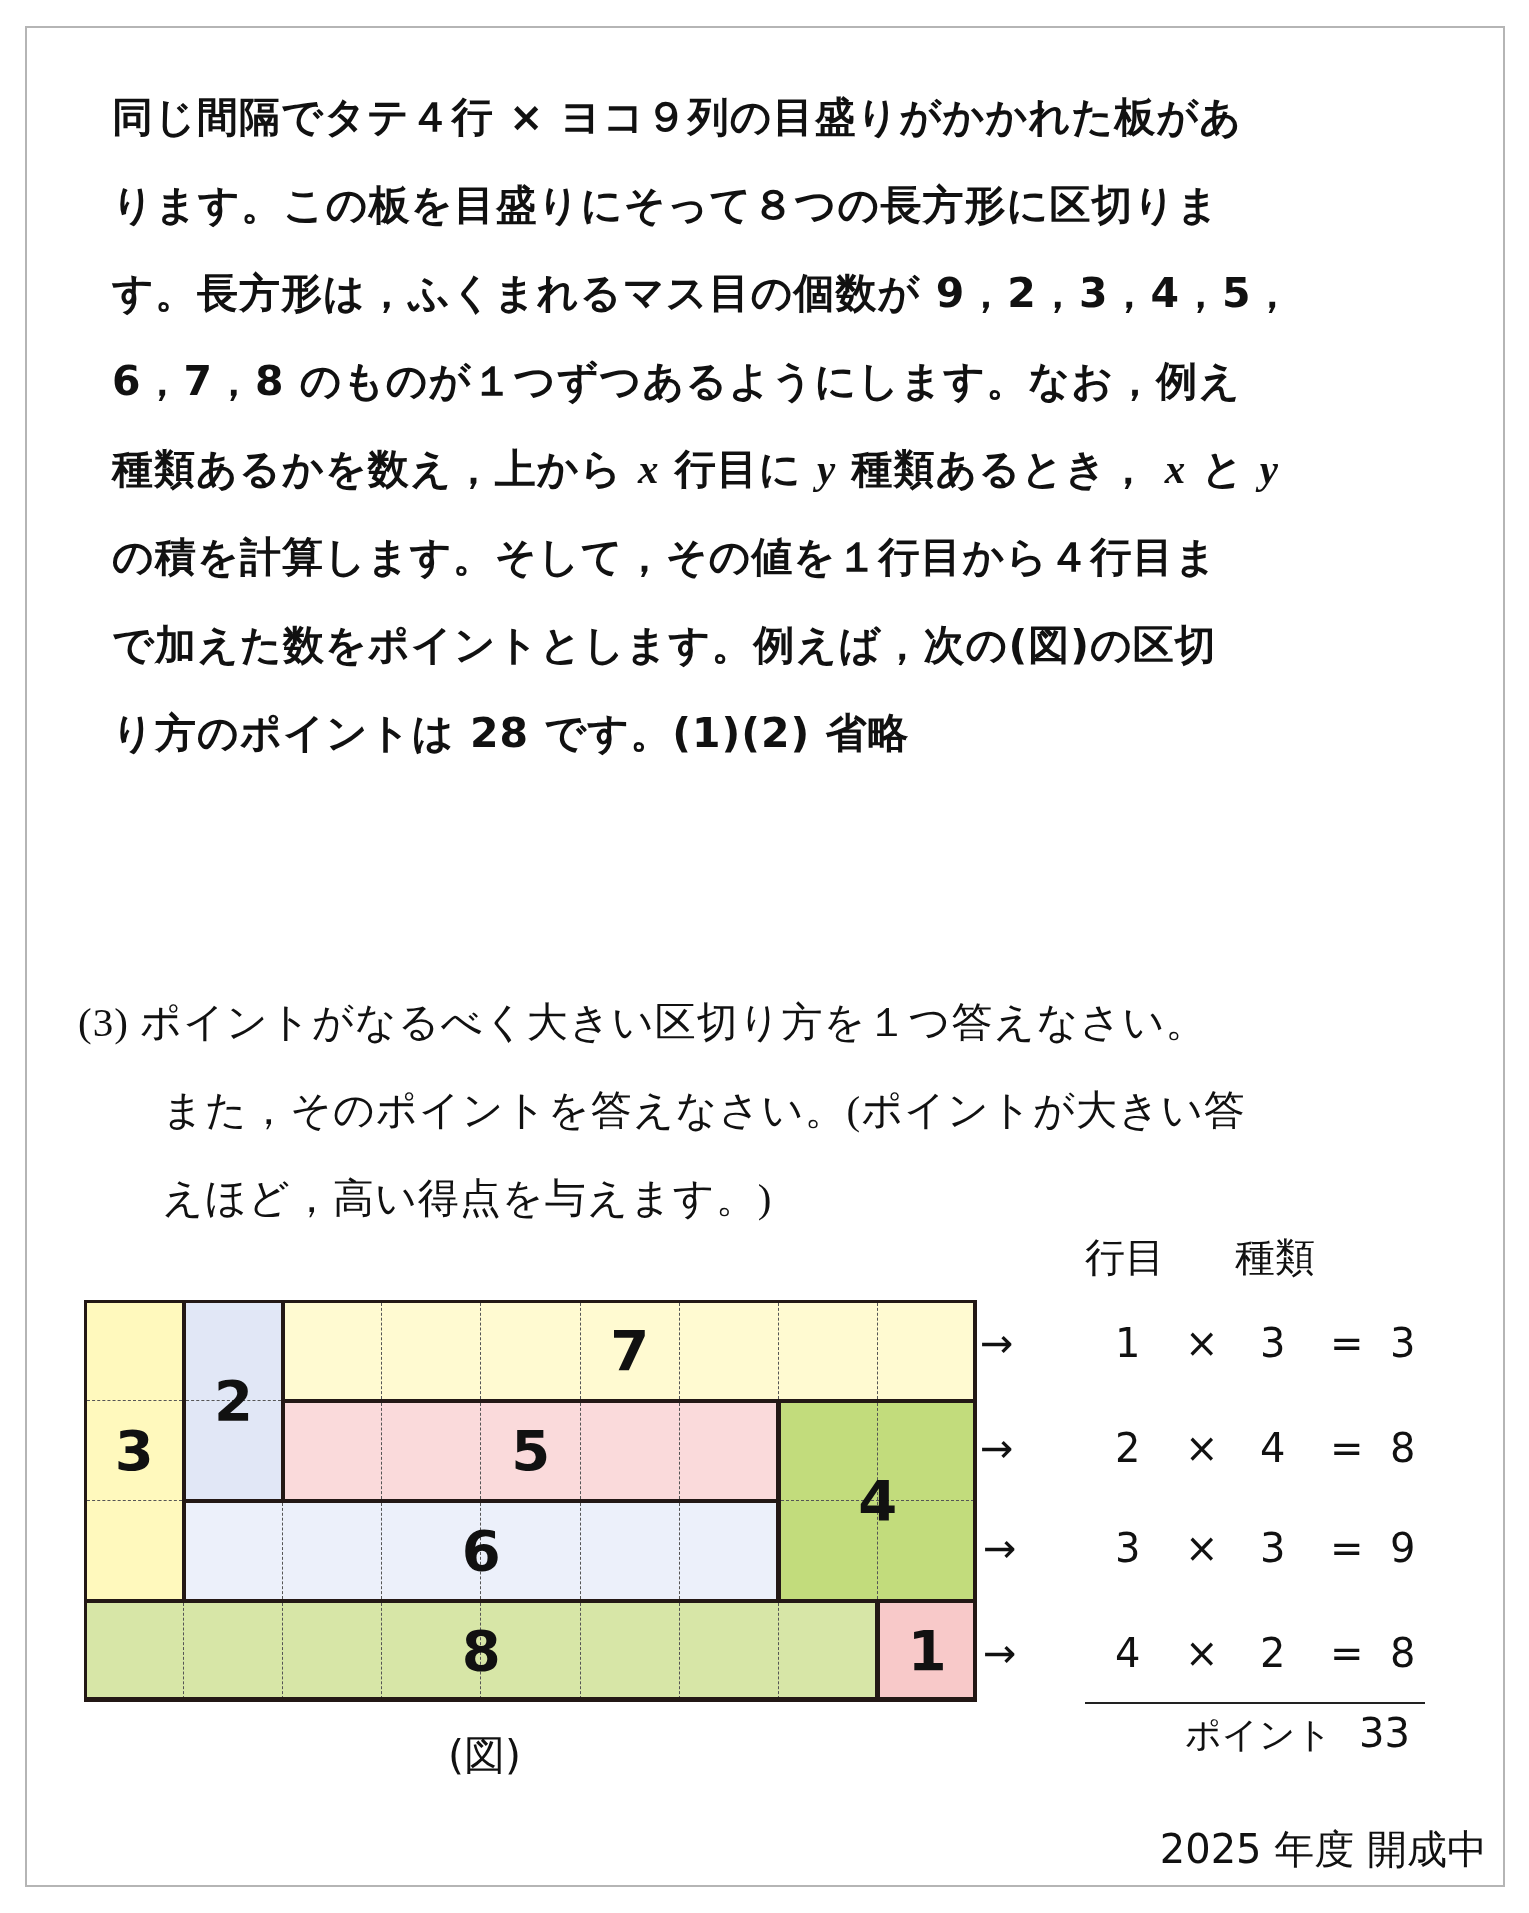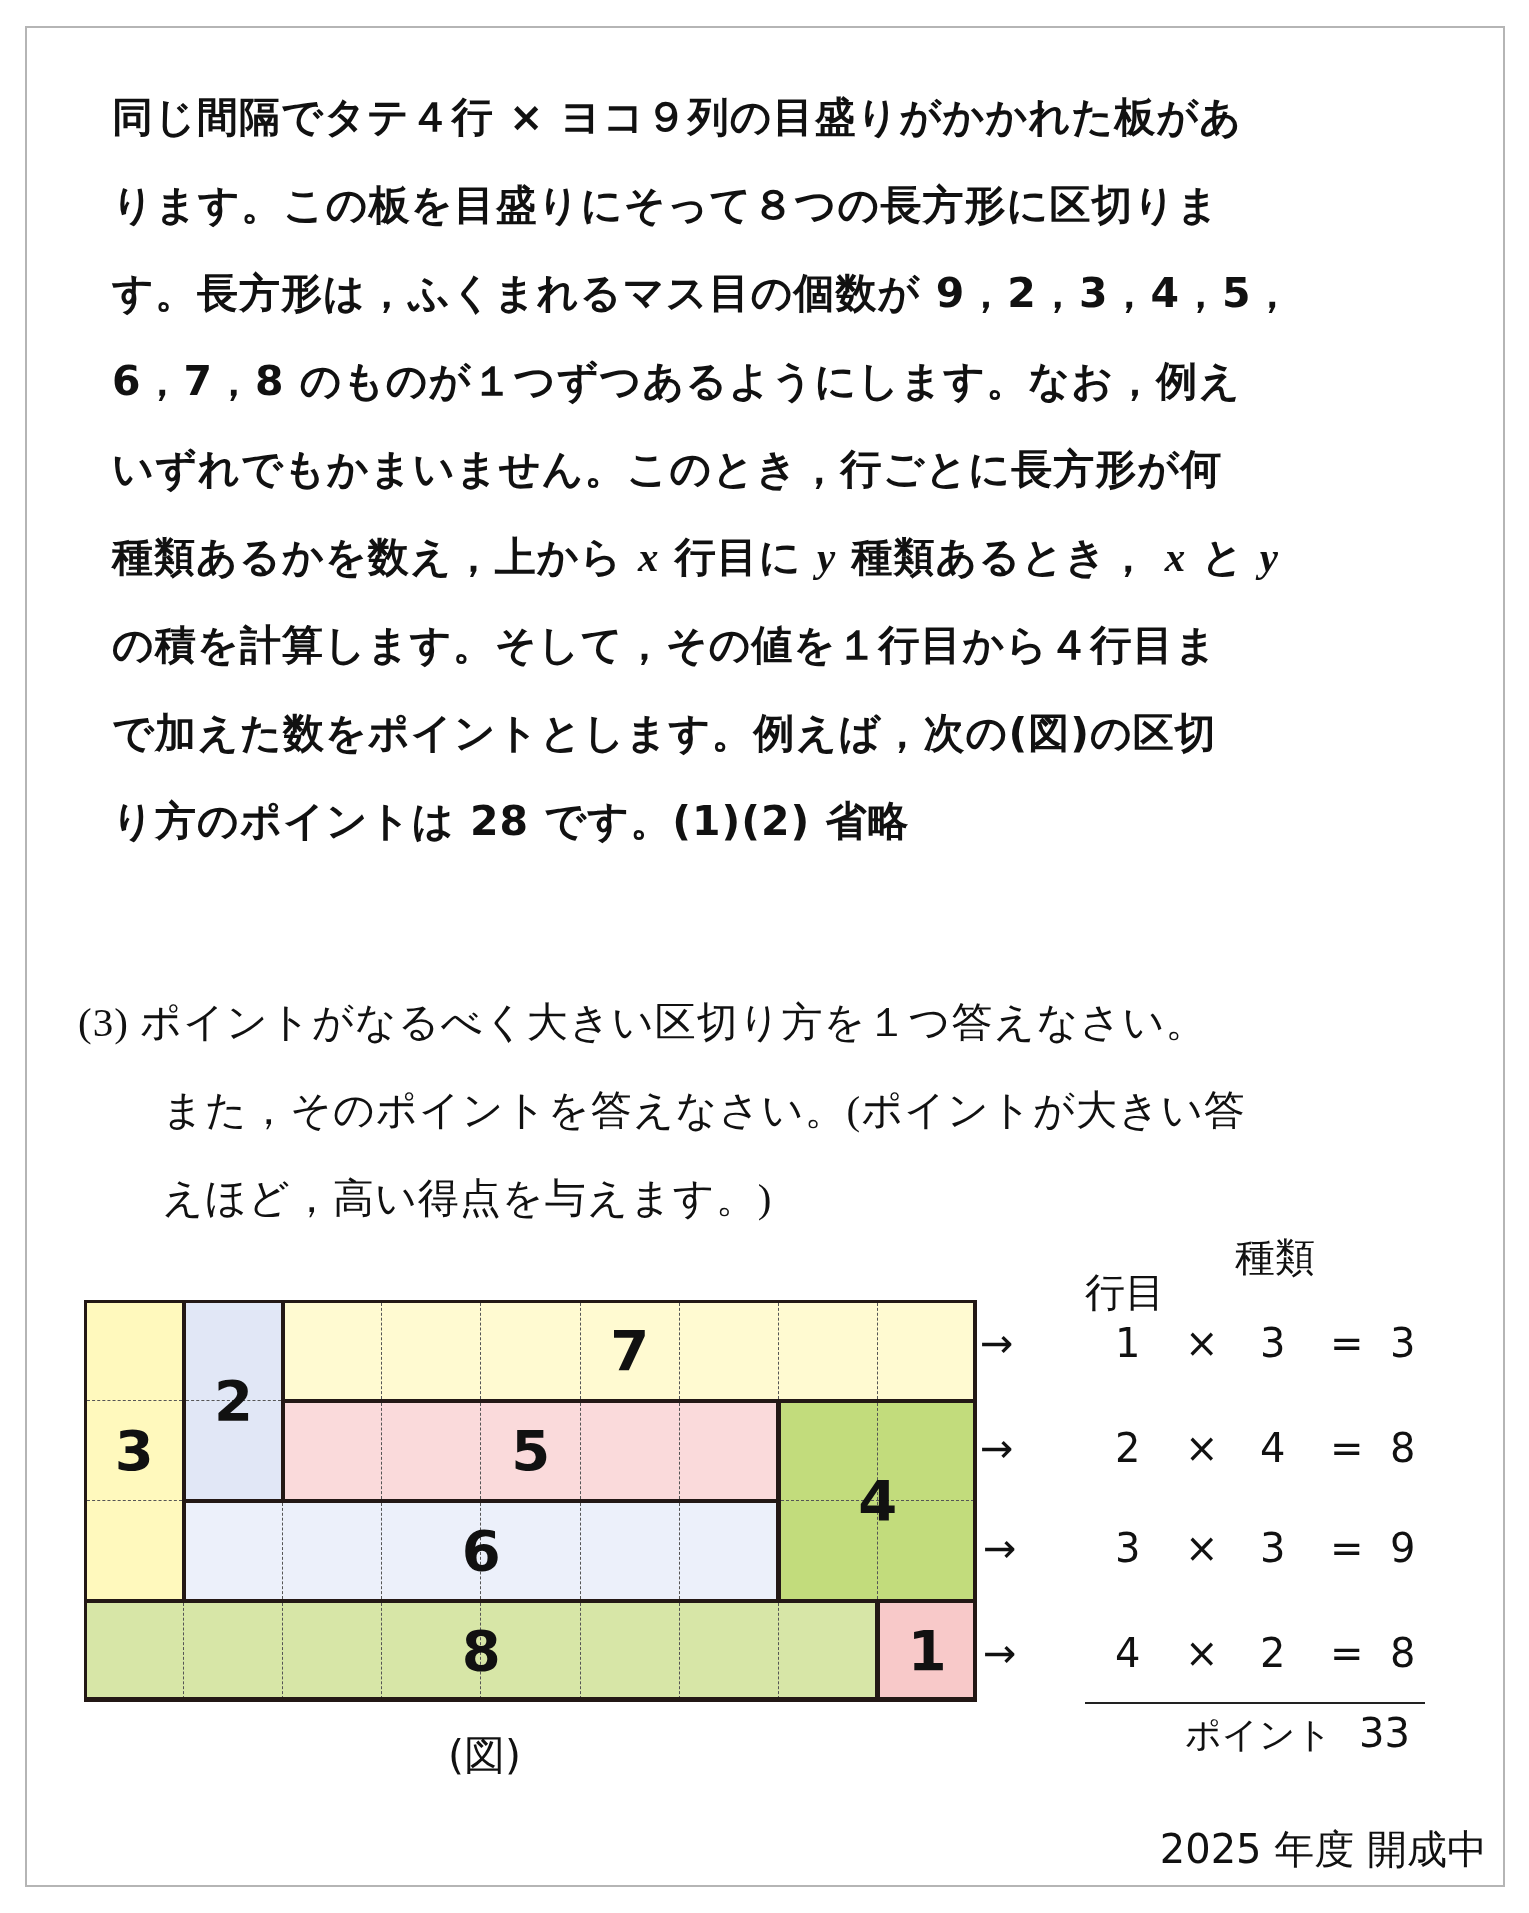--- a/index.html
+++ b/index.html
@@ -27,21 +27,20 @@
 </head>
 <body>
 
 <div class="frame"></div>
 
 <div class="para" style="top:73px;font-weight:bold;">
   <div class="line">同じ間隔でタテ４行 × ヨコ９列の目盛りがかかれた板があ</div>
   <div class="line">ります。この板を目盛りにそって８つの長方形に区切りま</div>
   <div class="line">す。長方形は，ふくまれるマス目の個数が 9，2，3，4，5，</div>
   <div class="line">6，7，8 のものが１つずつあるようにします。なお，例え</div>
-  <div class="line">いずれでもかまいません。このとき，行ごとに長方形が何</div>
   <div class="line">
     <span>種類あるかを数え，上から</span>
     <span class="var">x</span>
     <span>行目に</span>
     <span class="var">y</span>
     <span>種類あるとき，</span>
     <span class="var">x</span>
     <span>と</span>
     <span class="var">y</span>
   </div>
@@ -107,21 +106,21 @@
     </div>
     <div class="rect" style="left: 792.889px; top: 300px; width: 100.611px; height: 101.5px; background: rgb(248, 201, 201);">
       <span style="position: relative; z-index: 2;">1</span>
     </div>
     <div class="outer"></div>
   </div>
 
 <div class="caption">(図)</div>
 
 <div class="calc">
-  <span class="hdr" style="left:100px;margin-top:35px;">行目</span>
+  <span class="hdr" style="left:100px;">行目</span>
   <span class="hdr" style="left:250px;">種類</span>
 
   <div class="row" style="top:90px;">
     <span style="left:-5px;">→</span>
     <span style="left:130px;">1</span>
     <span style="left:200px;">×</span>
     <span style="left:275px;">3</span>
     <span style="left:345px;">=</span>
     <span style="left:405px;">3</span>
   </div>

